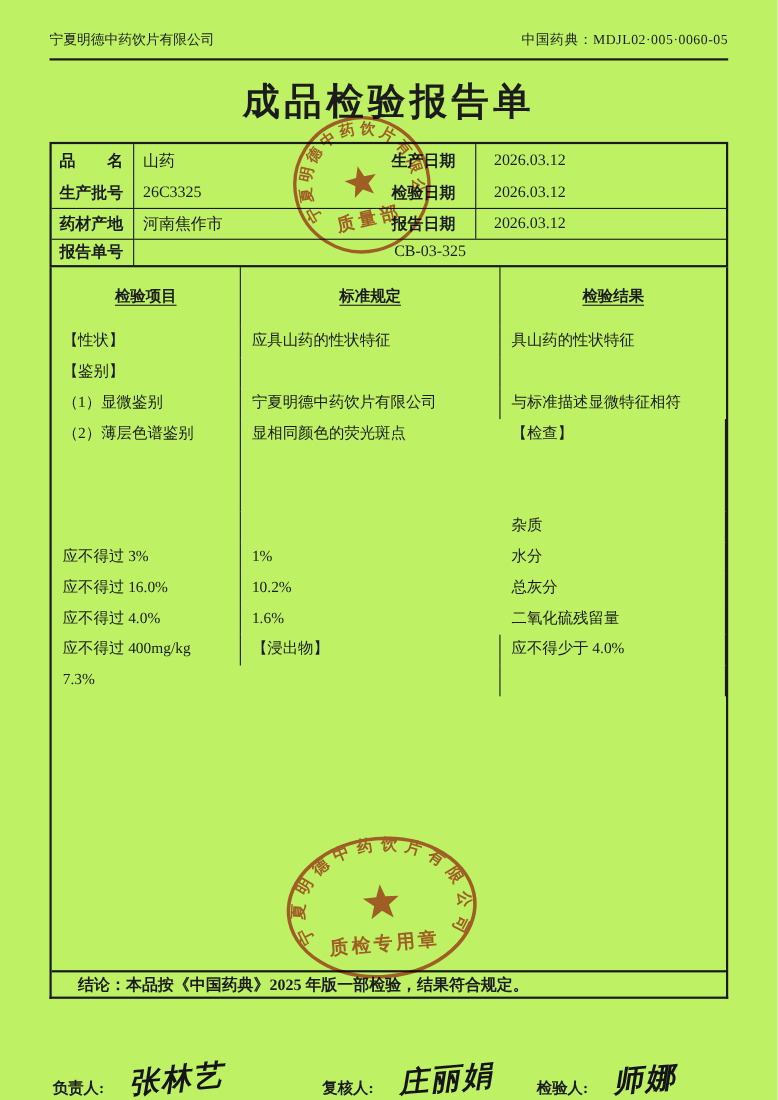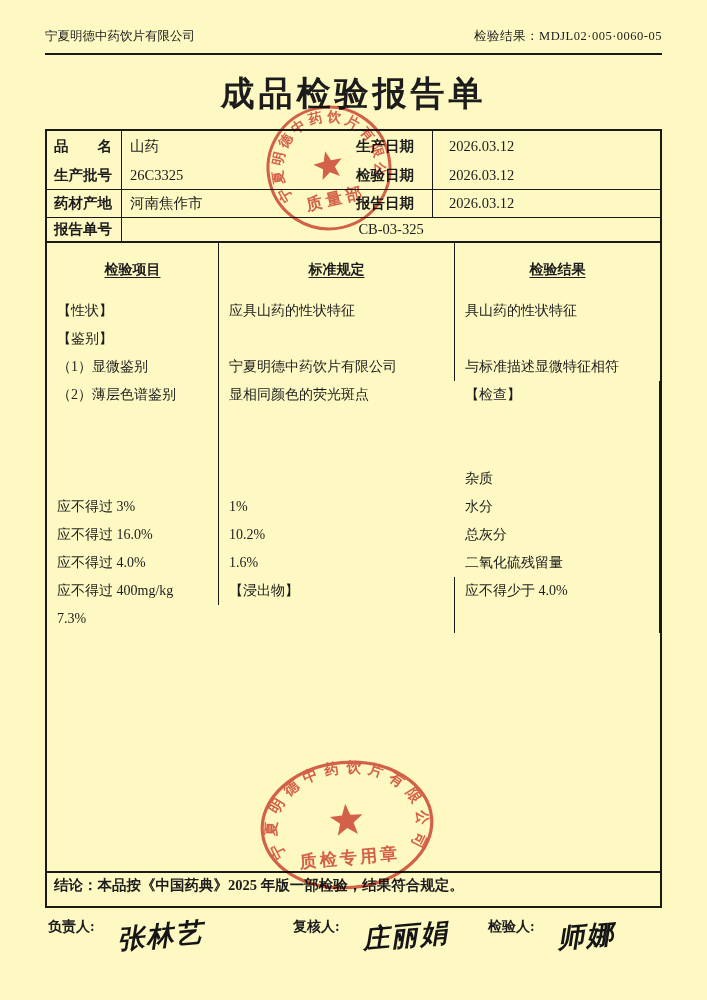--- a/index.html
+++ b/index.html
@@ -1,17 +1,17 @@
 <!DOCTYPE html>
 <html><head>
 <meta charset="utf-8">
 <style>
   html,body{margin:0;padding:0;background:#e8e8e8;}
   .page{
-    width:707px;height:1000px;background:#fef9c3;position:relative;
+    width:707px;height:1000px;background:#bef264;position:relative;
     font-family:"Liberation Serif","DejaVu Serif",serif;color:#1c1c1c;
     box-sizing:border-box;padding:28px 45px 0 45px;overflow:hidden;
   }
   
   .doc-header{display:flex;justify-content:space-between;align-items:flex-end;
     font-size:12.5px;padding-bottom:8px;border-bottom:2px solid #1a1a1a;}
   .doc-header .code{letter-spacing:.5px;}
   
   .doc-title{margin-top:22px;text-align:center;font-size:34px;font-weight:bold;
     letter-spacing:4px;line-height:34px;}
@@ -36,24 +36,24 @@
     grid-template-rows:54px 28px 28px 28px 84px 28px 28px 28px 28px 28px 28px 1fr auto;
     border:2px solid #1a1a1a;border-top:none;height:665px;box-sizing:border-box;
     font-size:14px;}
   .main-grid>div{box-sizing:border-box;}
   .col-a{border-right:1.5px solid #1a1a1a;}
   .col-b{border-right:1.5px solid #1a1a1a;}
   .thead{display:flex;align-items:center;justify-content:center;font-weight:bold;}
   .thead span{text-decoration:underline;text-underline-offset:3px;}
   .body-cell{line-height:28px;padding:0 8px 0 10px;}
   .conclusion-row{grid-column:1/4;border-top:2px solid #1a1a1a;
-    font-weight:bold;font-size:14.5px;line-height:25px;height:35px;padding-left:7px;}
+    font-weight:bold;font-size:14.5px;line-height:25px;height:24px;padding-left:24px;}
   
   .sig-row{display:flex;margin-top:8px;font-size:14px;}
-  .sig-group{display:flex;align-items:flex-start;}
+  .sig-group{display:flex;align-items:flex-end;margin-top:45px;}
   .sig-group.g1{width:245px;padding-left:3px;}
   .sig-group.g2{width:195px;}
   .sig-group.g3{flex:1;}
   .sig-label{font-weight:bold;white-space:nowrap;padding-top:2px;}
   .sig-name{font-size:27px;font-weight:700;font-style:italic;color:#151515;
     display:inline-block;transform:rotate(-5deg);margin:2px 0 0 22px;
     font-family:"DejaVu Sans","Liberation Sans",sans-serif;letter-spacing:2px;}
   
   .stamp{position:absolute;pointer-events:none;mix-blend-mode:multiply;opacity:.82;
     color:#cb4038;}
@@ -62,21 +62,21 @@
   .stamp svg{width:100%;height:100%;}
   .stamp text{fill:currentColor;font-family:"Liberation Serif",serif;font-weight:bold;}
 </style>
 </head>
 <body>
 
 <div class="page">
 
   <div class="doc-header">
     <span>宁夏明德中药饮片有限公司</span>
-    <span class="code"><span>检验结果：</span><span>MDJL02·005·0060-05</span></span>
+    <span class="code"><span>中国药典：</span><span>MDJL02·005·0060-05</span></span>
   </div>
 
   <div class="doc-title">成品检验报告单</div>
 
   <div class="info-grid">
 
     <div class="lbl br cell-pad">品　　名</div>
     <div class="val-pad">山药</div>
     <div class="lbl lbl2-pad">生产日期</div>
     <div class="bl val2-pad">2026.03.12</div>

